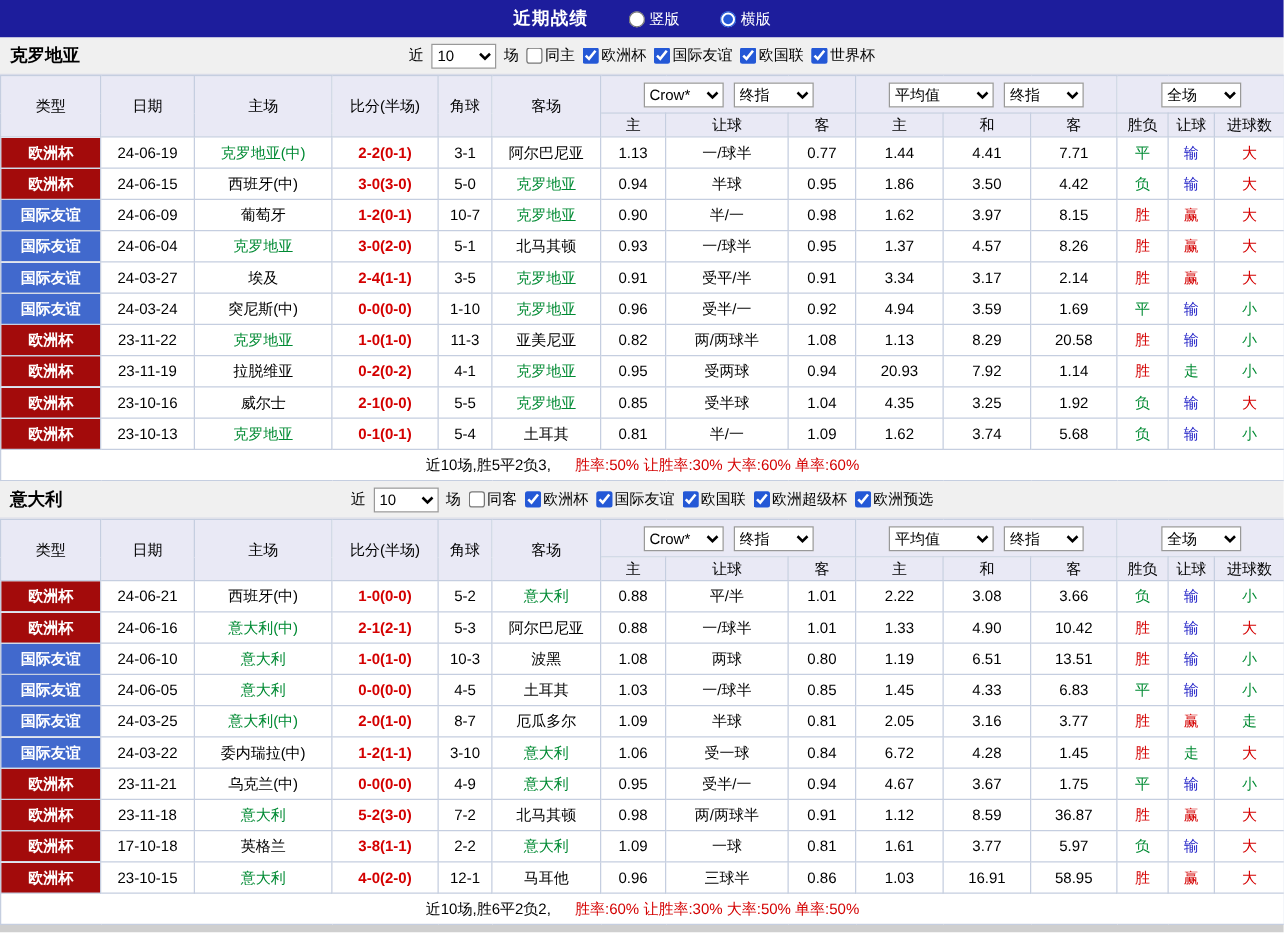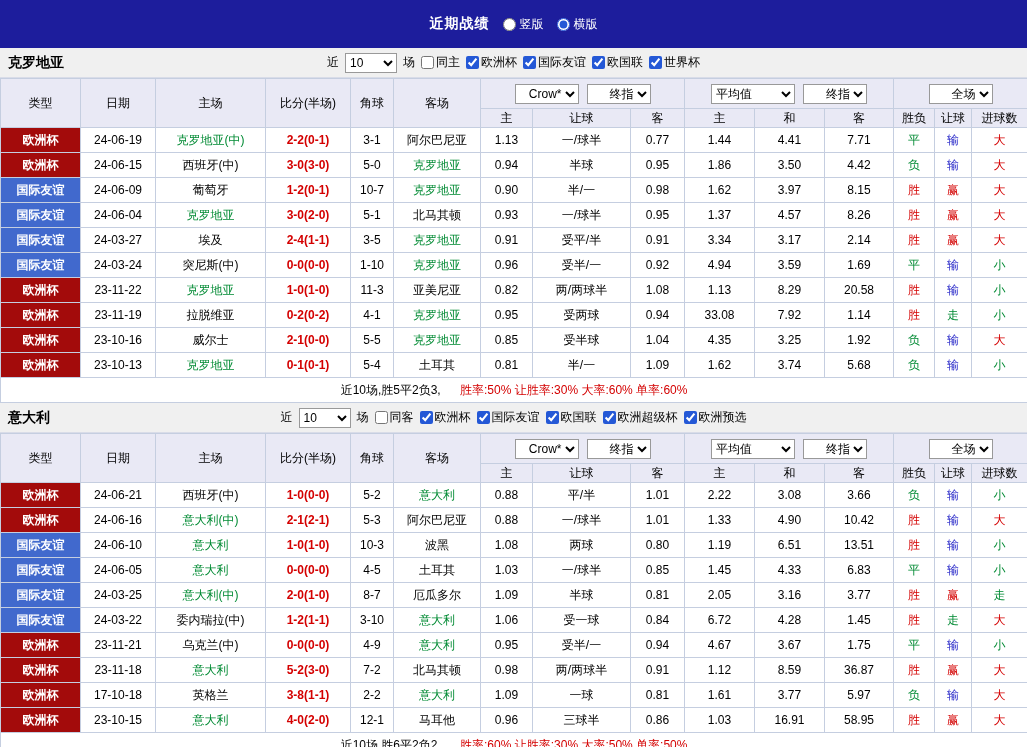--- a/index.html
+++ b/index.html
@@ -5,22 +5,22 @@
   * { margin:0; padding:0; box-sizing:border-box; }
   html,body { background:#fff; }
   body {
     font-family:"Liberation Sans","DejaVu Sans",sans-serif;
     font-size:12px; color:#000; width:1027px;
   }
   .page { width:1027px; border-bottom:6px solid #cfcfcf; }
 
   
   .topbar {
-    height:48px; background:var(--topbar_bg,#1d1d9c); color:#fff;
-    display:flex; align-items:center; justify-content:center; gap:13px;
+    height:30px; background:var(--topbar_bg,#1d1d9c); color:#fff;
+    display:flex; align-items:center; justify-content:center; gap:32px;
   }
   .topbar .title { font-weight:bold; font-size:14px; letter-spacing:1px; }
   .topbar label { display:flex; align-items:center; gap:4px; cursor:pointer; }
   .topbar input[type=radio]{ accent-color:#2458d6; width:13px; height:13px; }
 
   
   .filterbar {
     height:30px; background:#f0f0f0; position:relative;
     display:flex; align-items:center; border-bottom:1px solid #d9dce8;
   }
@@ -37,21 +37,21 @@
     white-space:nowrap; height:25px; font-weight:normal;
   }
   thead th { background:#e9e9f5; }
   thead tr.main-head th { height:30px; }
   thead tr.sub-head th { height:19px; }
   .selwrap { display:flex; justify-content:center; align-items:center; gap:8px; }
   select {
     font-family:"Liberation Sans","DejaVu Sans",sans-serif;
     font-size:12px; height:20px; background:#fff; border:1px solid #999;
   }
-  .sel-s { width:52px; } .sel-m { width:64px;text-align:right; } .sel-l { width:84px; }
+  .sel-s { width:52px; } .sel-m { width:64px; } .sel-l { width:84px; }
 
   td.c-type { color:#fff; font-weight:bold; }
   .c-red  { color:var(--red,#d40000); }
   .c-bold { font-weight:bold; }
   .c-green{ color:var(--green,#008a33); }
   .c-blue { color:var(--blue,#2525c8); }
 
   tr.summary-row td { height:25px; background:#fff; }
   .summary-stats { color:var(--red,#d40000); margin-left:16px; }
 </style>
@@ -283,21 +283,21 @@
           <tr>
             <td class="c-type" style="background: rgb(163, 11, 11);">欧洲杯</td>
             <td>23-11-19</td>
             <td>拉脱维亚</td>
             <td class="c-red c-bold">0-2(0-2)</td>
             <td>4-1</td>
             <td class="c-green">克罗地亚</td>
             <td>0.95</td>
             <td>受两球</td>
             <td>0.94</td>
-            <td>33.08</td>
+            <td>20.93</td>
             <td>7.92</td>
             <td>1.14</td>
             <td class="c-red">胜</td>
             <td class="c-green">走</td>
             <td class="c-green">小</td>
           </tr>
           <tr>
             <td class="c-type" style="background: rgb(163, 11, 11);">欧洲杯</td>
             <td>23-10-16</td>
             <td>威尔士</td>

